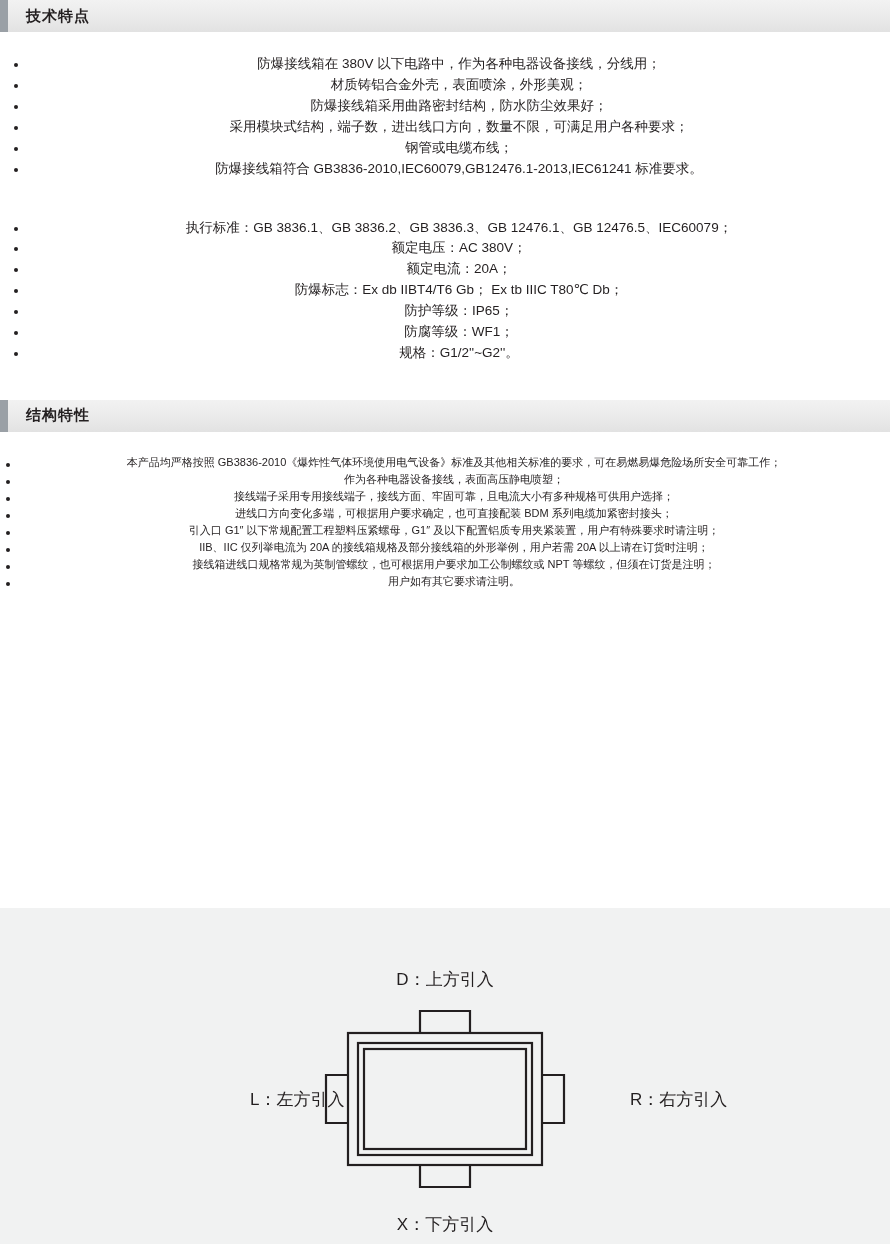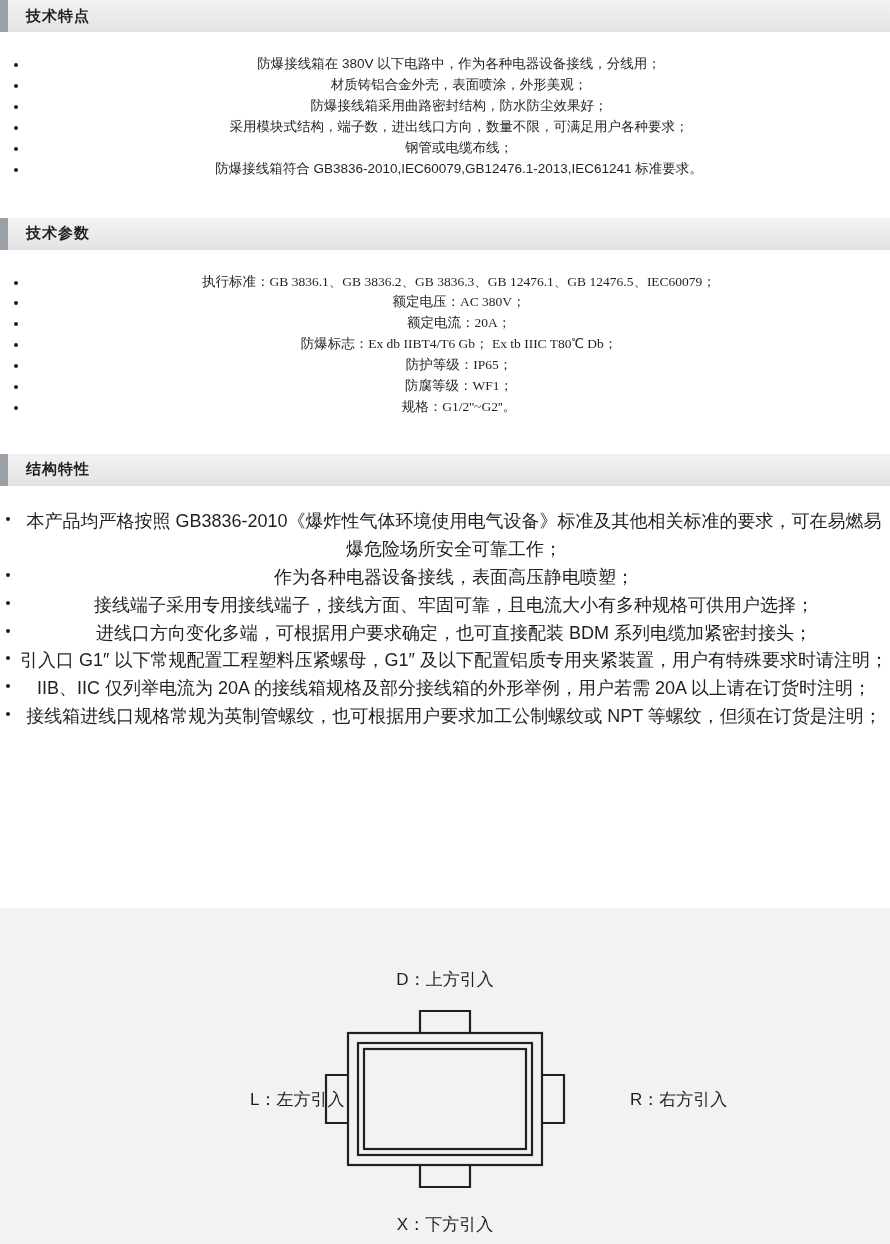--- a/index.html
+++ b/index.html
@@ -67,32 +67,32 @@
     left: 2px;
     top: 9px;
     width: 4px;
     height: 4px;
     border-radius: 50%;
     background: #231f20;
   }
 
   
   .list-a li { margin-bottom: 13px; }
-  .list-b li { margin-bottom: 14px; font-family: Liberation Serif, serif; }
+  .list-b li { margin-bottom: 14px; }
   .list-c li { margin-bottom: 11px; }
 
   #sec-features .sec-head { margin: 0 0 0 0; }
   #sec-features ul { margin: 22px 0 0 12px; }
 
   #sec-params { margin-top: 38px; }
   #sec-params ul { margin: 22px 0 0 12px; }
 
   #sec-struct { margin-top: 36px; }
   #sec-struct ul { margin: 22px 0 0 4px; }
-  #sec-struct ul.bl li { padding-left: 14px; font-size: 18px; }
+  #sec-struct ul.bl li { padding-left: 14px; font-size: 11px; }
 
   
   .diagram-wrap {
     position: absolute;
     left: 0;
     top: 908px;
     width: 890px;
     height: 336px;
     background: #f1f2f2;
   }
@@ -133,24 +133,20 @@
       <li>防爆接线箱在 380V 以下电路中，作为各种电器设备接线，分线用；</li>
       <li>材质铸铝合金外壳，表面喷涂，外形美观；</li>
       <li>防爆接线箱采用曲路密封结构，防水防尘效果好；</li>
       <li>采用模块式结构，端子数，进出线口方向，数量不限，可满足用户各种要求；</li>
       <li>钢管或电缆布线；</li>
       <li>防爆接线箱符合 GB3836-2010,IEC60079,GB12476.1-2013,IEC61241 标准要求。</li>
     </ul>
   </div>
 
   <div class="section" id="sec-params">
-    <div class="sec-head">
-      <span class="bar"></span>
-      <span class="title">技术参数</span>
-    </div>
     <ul class="bl list-b">
       <li>执行标准：GB 3836.1、GB 3836.2、GB 3836.3、GB 12476.1、GB 12476.5、IEC60079；</li>
       <li>额定电压：AC 380V；</li>
       <li>额定电流：20A；</li>
       <li>防爆标志：Ex db IIBT4/T6 Gb； Ex tb IIIC T80℃ Db；</li>
       <li>防护等级：IP65；</li>
       <li>防腐等级：WF1；</li>
       <li>规格：G1/2''~G2''。</li>
     </ul>
   </div>
@@ -161,20 +157,21 @@
       <span class="title">结构特性</span>
     </div>
     <ul class="bl list-c">
       <li>本产品均严格按照 GB3836-2010《爆炸性气体环境使用电气设备》标准及其他相关标准的要求，可在易燃易爆危险场所安全可靠工作；</li>
       <li>作为各种电器设备接线，表面高压静电喷塑；</li>
       <li>接线端子采用专用接线端子，接线方面、牢固可靠，且电流大小有多种规格可供用户选择；</li>
       <li>进线口方向变化多端，可根据用户要求确定，也可直接配装 BDM 系列电缆加紧密封接头；</li>
       <li>引入口 G1″ 以下常规配置工程塑料压紧螺母，G1″ 及以下配置铝质专用夹紧装置，用户有特殊要求时请注明；</li>
       <li>IIB、IIC 仅列举电流为 20A 的接线箱规格及部分接线箱的外形举例，用户若需 20A 以上请在订货时注明；</li>
       <li>接线箱进线口规格常规为英制管螺纹，也可根据用户要求加工公制螺纹或 NPT 等螺纹，但须在订货是注明；</li>
+      <li>用户如有其它要求请注明。</li>
     </ul>
   </div>
 
   <div class="diagram-wrap">
     <div class="diagram-inner">
       <div class="lbl lbl-top">D：上方引入</div>
       <div class="lbl lbl-left">L：左方引入</div>
       <div class="lbl lbl-right">R：右方引入</div>
       <div class="lbl lbl-bottom">X：下方引入</div>
 

